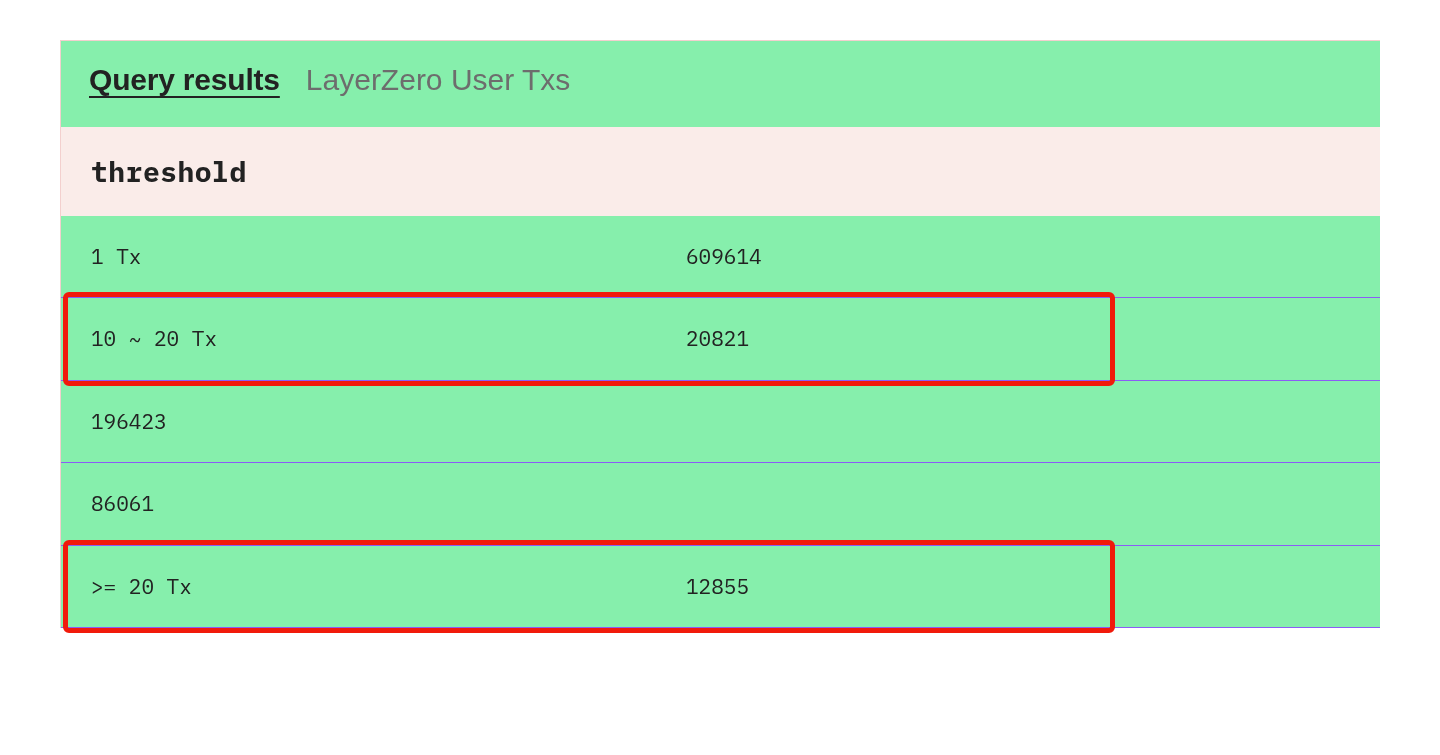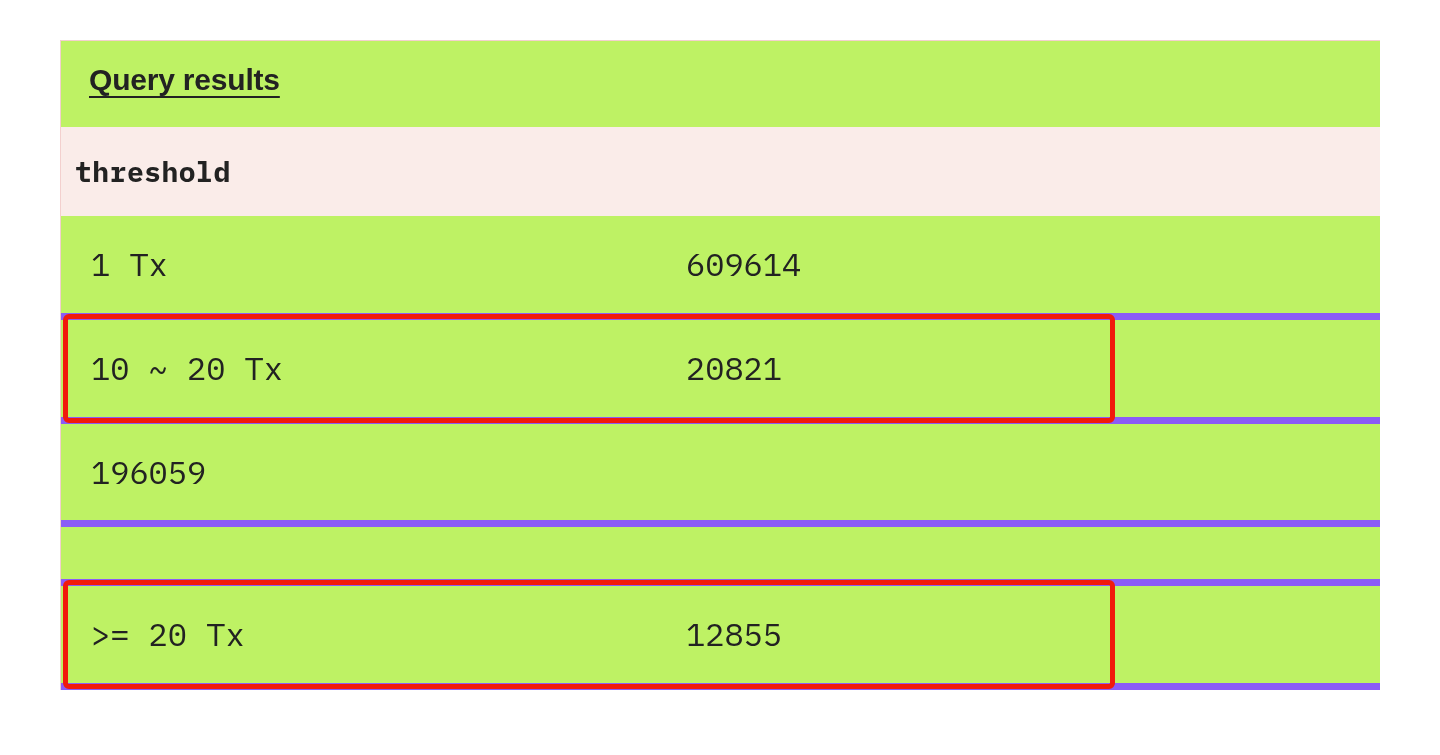--- a/index.html
+++ b/index.html
@@ -6,21 +6,21 @@
     body {
       background: #ffffff;
       font-family: -apple-system, BlinkMacSystemFont, "Segoe UI", Helvetica, Arial, sans-serif;
       color: #1a1a1a;
       padding: 40px 60px;
     }
     .panel {
       border: 1px solid #f3d0ce;
       border-bottom: none;
       border-right: none;
-      background: #bef264;
+      background: #86efac;
     }
     .panel-header {
       display: flex;
       align-items: baseline;
       gap: 26px;
       padding: 22px 28px 30px 28px;
     }
     .panel-header .title {
       font-size: 30px;
       font-weight: 700;
@@ -40,32 +40,32 @@
       position: relative;
     }
     .thead, .row {
       display: grid;
       grid-template-columns: 595px 1fr;
       align-items: center;
       font-family: "IBM Plex Mono", "SFMono-Regular", Consolas, "Liberation Mono", Menlo, monospace;
     }
     .thead {
       background: #faece9;
-      padding: 26px 14px;
+      padding: 26px 30px;
     }
     .thead div {
       font-size: 28px;
       font-weight: 700;
       color: #222;
       letter-spacing: 0.5px;
     }
     .row {
       padding: 26px 30px;
-      border-bottom: 7px solid #8b5cf6;
-      font-size: 32px;
+      border-bottom: 1px solid #8b5cf6;
+      font-size: 21px;
       color: #222;
       position: relative;
       line-height: 1.4;
     }
     .row .cell {
       font-family: "IBM Plex Mono", "SFMono-Regular", Consolas, "Liberation Mono", Menlo, monospace;
       white-space: pre;
     }
     .highlight-box {
       position: absolute;
@@ -77,43 +77,45 @@
       width: 1052px;
       pointer-events: none;
     }
   </style>
 </head>
 <body>
 
 <div class="panel">
   <div class="panel-header">
     <span class="title">Query results</span>
+    <span class="subtitle">LayerZero User Txs</span>
   </div>
 
   <div class="table">
     <div class="thead">
       <div>threshold</div>
     </div>
 
     <div class="row">
       <span class="cell">1 Tx</span>
       <span class="cell">609614</span>
     </div>
 
     <div class="row">
       <span class="cell">10 ~ 20 Tx</span>
       <span class="cell">20821</span>
       <div class="highlight-box"></div>
     </div>
 
     <div class="row">
-      <span class="cell">196059</span>
+      <span class="cell">196423</span>
     </div>
 
     <div class="row">
+      <span class="cell">86061</span>
     </div>
 
     <div class="row">
       <span class="cell">&gt;= 20 Tx</span>
       <span class="cell">12855</span>
       <div class="highlight-box"></div>
     </div>
 
   </div>
 </div>

